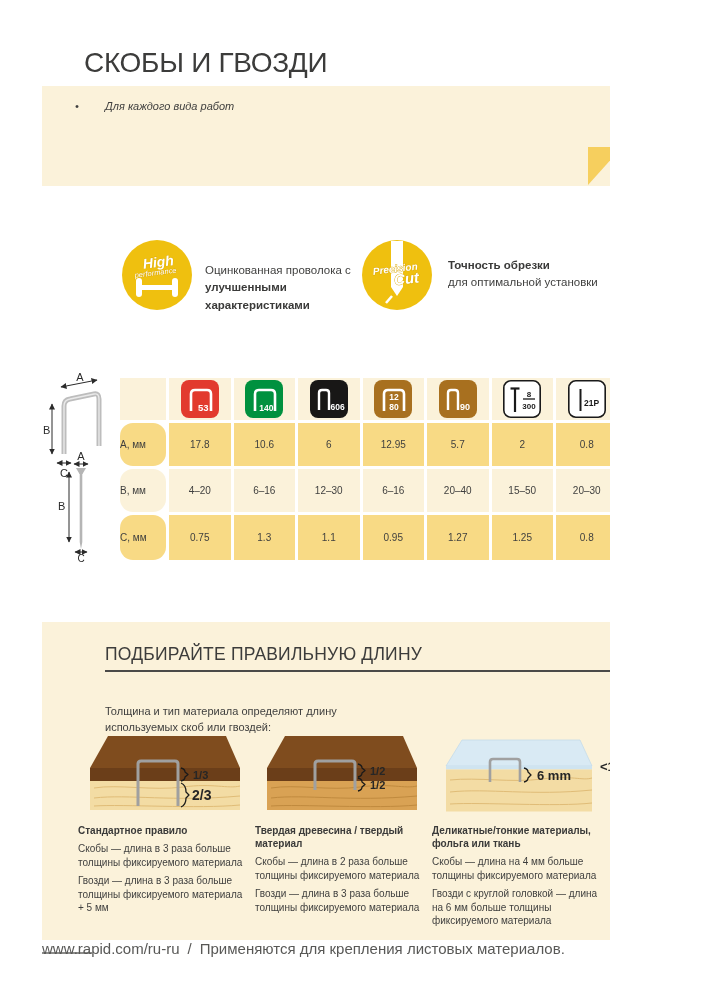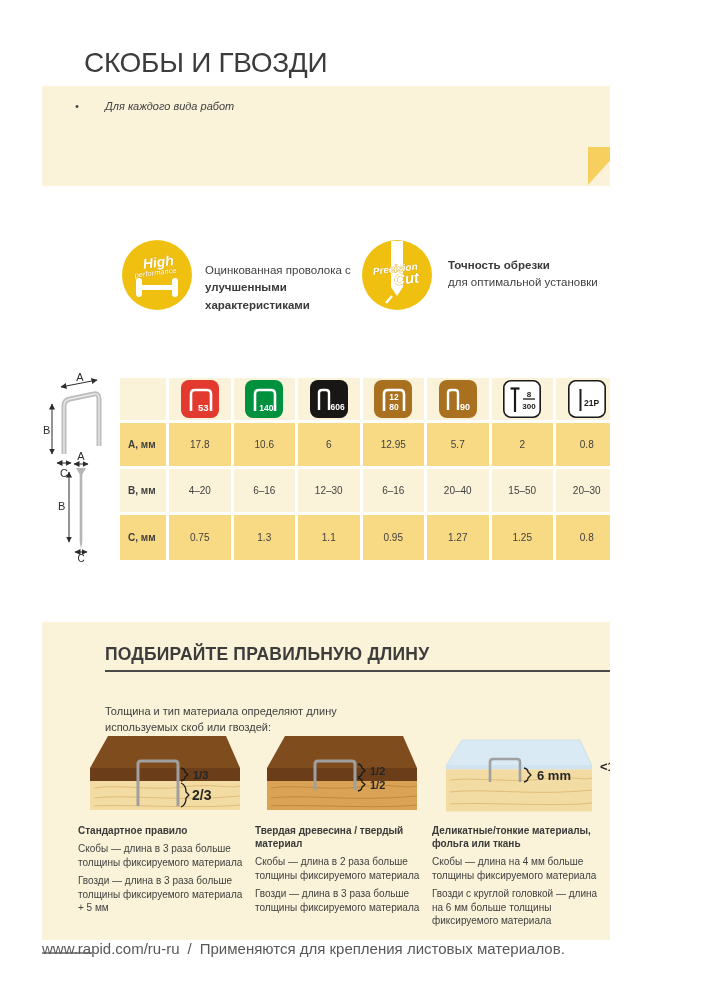--- a/index.html
+++ b/index.html
@@ -33,25 +33,25 @@
   #staple-diagram{left:42px;top:372px;}
   #nail-diagram{left:42px;top:452px;}
 
   
   #spec-table{left:120px;top:378px;width:562px;display:grid;
               grid-template-columns:46px repeat(8,1fr);
               grid-template-rows:42px 43px 43px 45px;gap:3px;}
   .cell{display:flex;align-items:center;justify-content:center;font-size:10px;color:#3f3f3e;}
   .bg-y{background:#f8da85;}
   .bg-c{background:#fbf2da;}
-  .row-label{justify-content:flex-start;padding-left:8px;font-weight:bold;}
+  .row-label{justify-content:flex-start;font-weight:normal;border-radius:13px;}
 
   
   #guide-box{left:42px;top:622px;width:623px;height:318px;background:#fbf2da;}
-  #guide-title{position:absolute;left:63px;top:22px;font-size:17.5px;font-weight:700;color:#3c3c3b;letter-spacing:.2px;}
+  #guide-title{position:absolute;left:63px;top:22px;font-size:17.5px;font-weight:400;color:#3c3c3b;letter-spacing:.2px;}
   #guide-rule{position:absolute;left:63px;top:48px;width:545px;height:2px;background:#4a4a48;}
   #guide-subtitle{position:absolute;left:63px;top:58px;width:260px;font-size:11px;line-height:1.45;margin-top:24px;}
   .guide-card{position:absolute;top:106px;width:176px;}
   #guide-card-0{left:36px;}
   #guide-card-1{left:213px;}
   #guide-card-2{left:390px;}
   .guide-card h3{margin:4px 0 0 0;font-size:10px;line-height:1.3;color:#3a3a39;}
   .guide-card p{margin:5px 0 0 0;font-size:10px;line-height:1.35;width:168px;}
 
   

